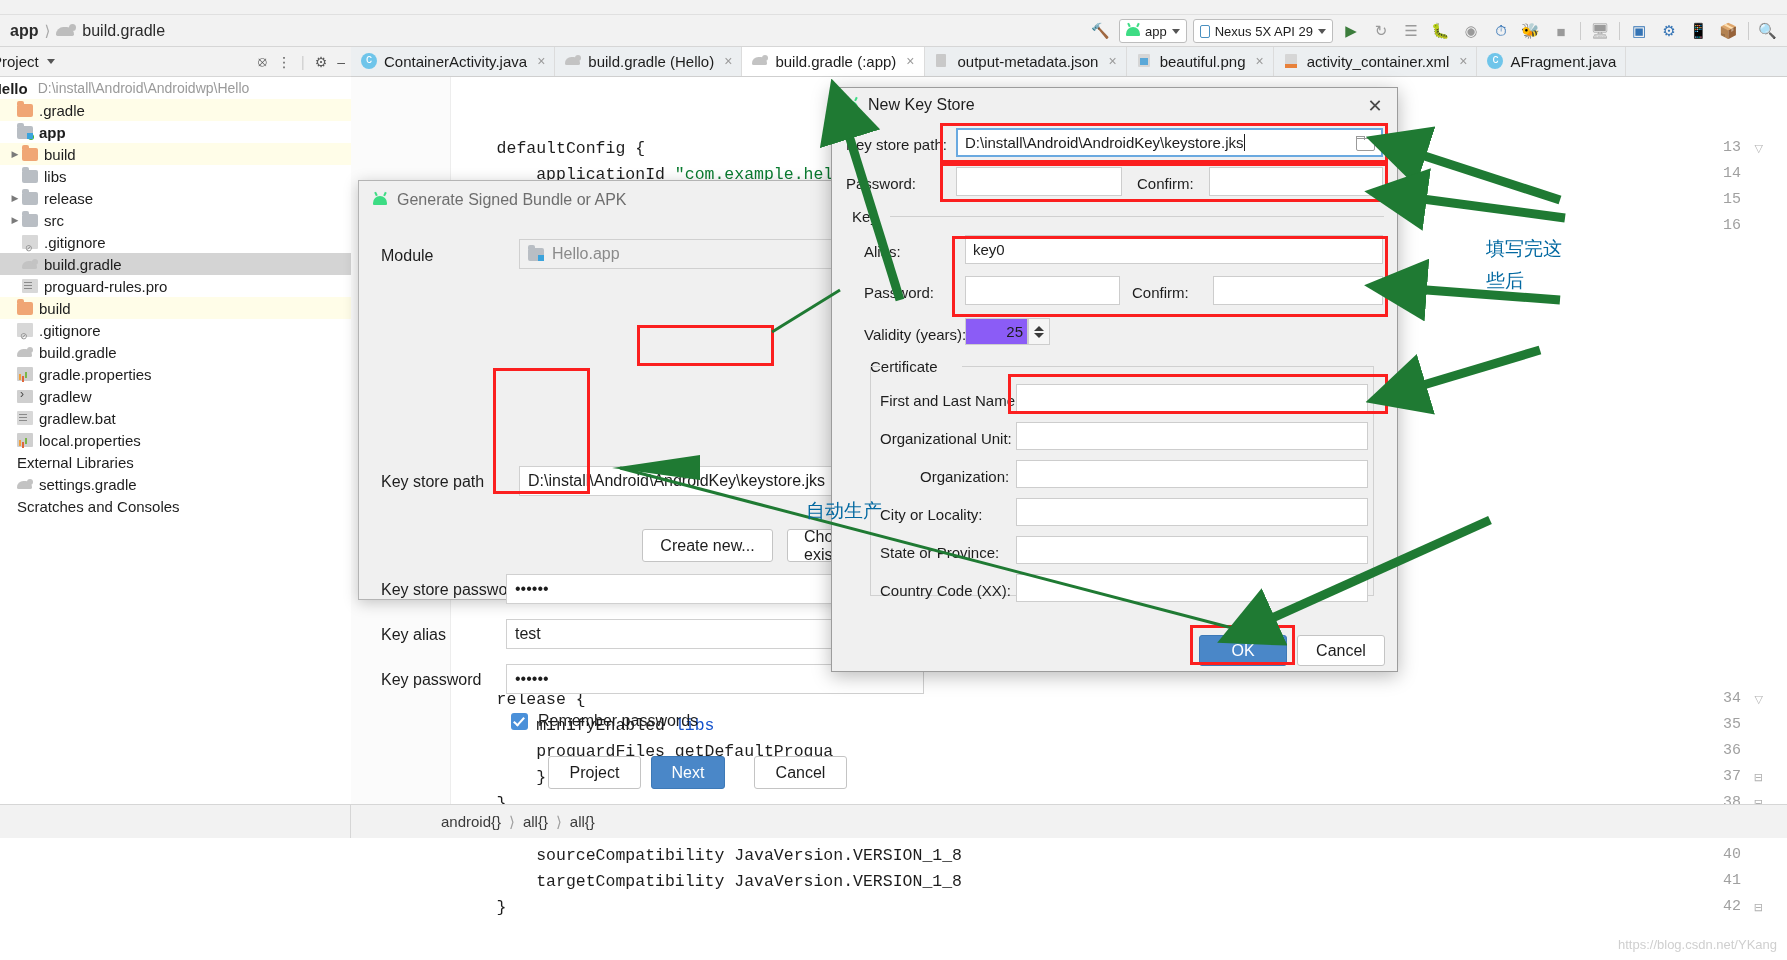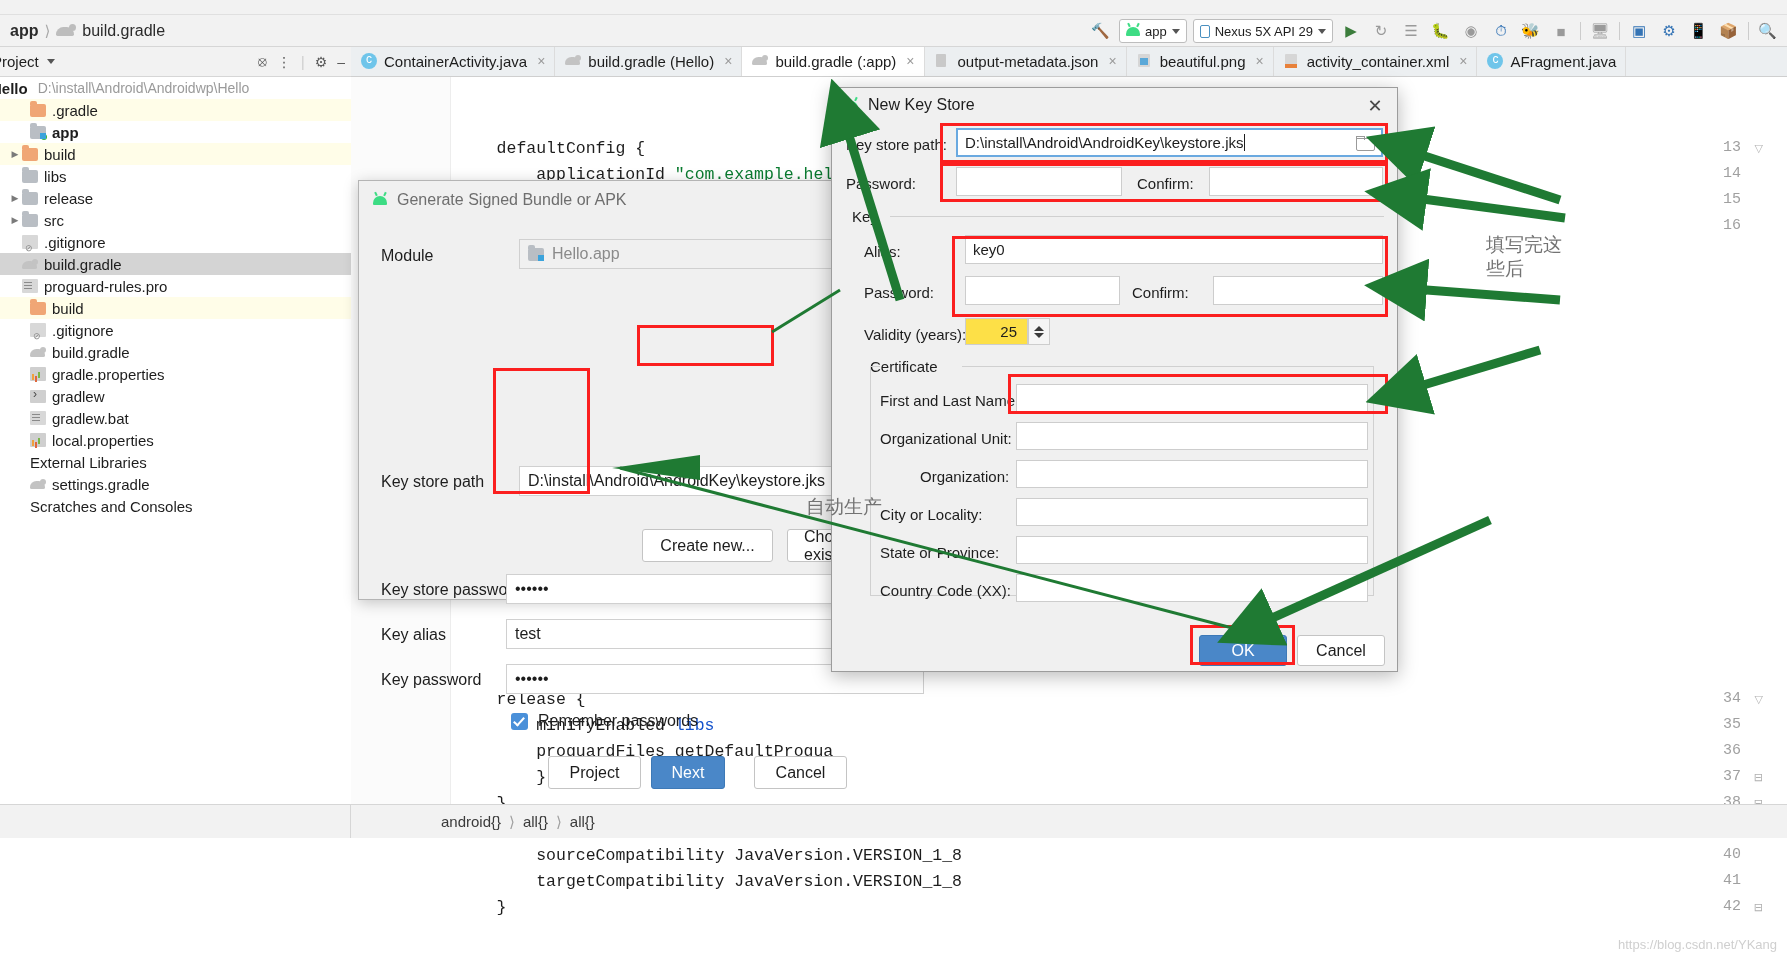--- a/index.html
+++ b/index.html
@@ -74,21 +74,21 @@
   }
   #proj-header .ptitle { font-size:15px; display:flex; align-items:center; gap:8px; }
   #proj-header .picons { display:flex; align-items:center; gap:10px; color:#5a5a5a; font-size:14px; }
 
   #project-tree {
     position:absolute; left:0; top:77px; width:351px; height:727px;
     background:#ffffff; overflow:hidden; font-size:15px;
   }
   .trow {
     height:22px; display:flex; align-items:center; white-space:nowrap;
-    padding-left:16px;
+    padding-left:3px;
   }
   .trow.hl-yellow { background:#fffde8; }
   .trow.hl-sel { background:#d4d4d4; }
   .arrow { width:14px; text-align:center; color:#7a7a7a; font-size:9px; flex:0 0 14px; }
   .fico { width:16px; height:13px; flex:0 0 16px; margin-right:6px; position:relative; }
   .fico.folder { background:#b9bec4; border-radius:2px 2px 2px 2px; }
   .fico.folder::before{content:"";position:absolute;left:0;top:-3px;width:7px;height:4px;background:#b9bec4;border-radius:2px 2px 0 0;}
   .fico.folder.orange { background:#f0a675; }
   .fico.folder.orange::before{ background:#f0a675; }
   .fico.module { background:#b9bec4; border-radius:2px; }
@@ -219,39 +219,39 @@
     position:absolute; height:1px; background:#d0d0d0;
   }
   .grp-label { position:absolute; font-size:15px; color:#1d1d1d; background:#f0f0f0; padding:0 4px; }
   .kfield {
     position:absolute; background:#ffffff; border:1px solid #cdcdcd; height:29px;
     display:flex; align-items:center; padding:0 7px; font-size:15px;
   }
   .kfield.focus { border:2px solid #6aa9e0; }
   .klbl { position:absolute; font-size:15px; color:#1d1d1d; }
   .spin {
-    position:absolute; background:#fde047; border:1px solid #cdcdcd; height:27px;
-    display:flex; align-items:center; justify-content:flex-end; padding-right:10px; font-size:15px;
+    position:absolute; background:#8b5cf6; border:1px solid #cdcdcd; height:27px;
+    display:flex; align-items:center; justify-content:flex-end; padding-right:4px; font-size:15px;
   }
   .spinbtns {
     position:absolute; width:22px; height:27px; background:#f5f5f5; border:1px solid #cdcdcd;
     display:flex; flex-direction:column; align-items:center; justify-content:center; gap:2px;
   }
   .sp-up{width:0;height:0;border-left:5px solid transparent;border-right:5px solid transparent;border-bottom:5px solid #3a3a3a;}
   .sp-dn{width:0;height:0;border-left:5px solid transparent;border-right:5px solid transparent;border-top:5px solid #3a3a3a;}
   .cert-box { position:absolute; border:1px solid #d0d0d0; border-top:none; }
   .folder-btn {
     width:18px;height:14px;position:relative;margin-left:auto;
   }
   .folder-btn::before{content:"";position:absolute;left:0;top:2px;width:17px;height:11px;border:1.5px solid #9a9a9a;border-radius:1px 3px 2px 2px;}
   .folder-btn::after{content:"";position:absolute;left:0;top:0px;width:7px;height:3px;border:1.5px solid #9a9a9a;border-bottom:none;}
 
   
   .redbox { position:absolute; border:3px solid #fb1f1f; pointer-events:none; }
-  .cn-note { position:absolute; color:#737373; font-size:19px; line-height:24px; white-space:pre; }
+  .cn-note { position:absolute; color:#0369a1; font-size:19px; line-height:32px; white-space:pre; }
   #anno-svg { position:absolute; left:0; top:0; width:1787px; height:960px; pointer-events:none; }
 </style>
 </head>
 <body>
 
 <div id="topbar"></div>
 
 <div id="breadcrumbbar">
   <span style="width:10px"></span>
   <span class="crumb bold">app</span>

